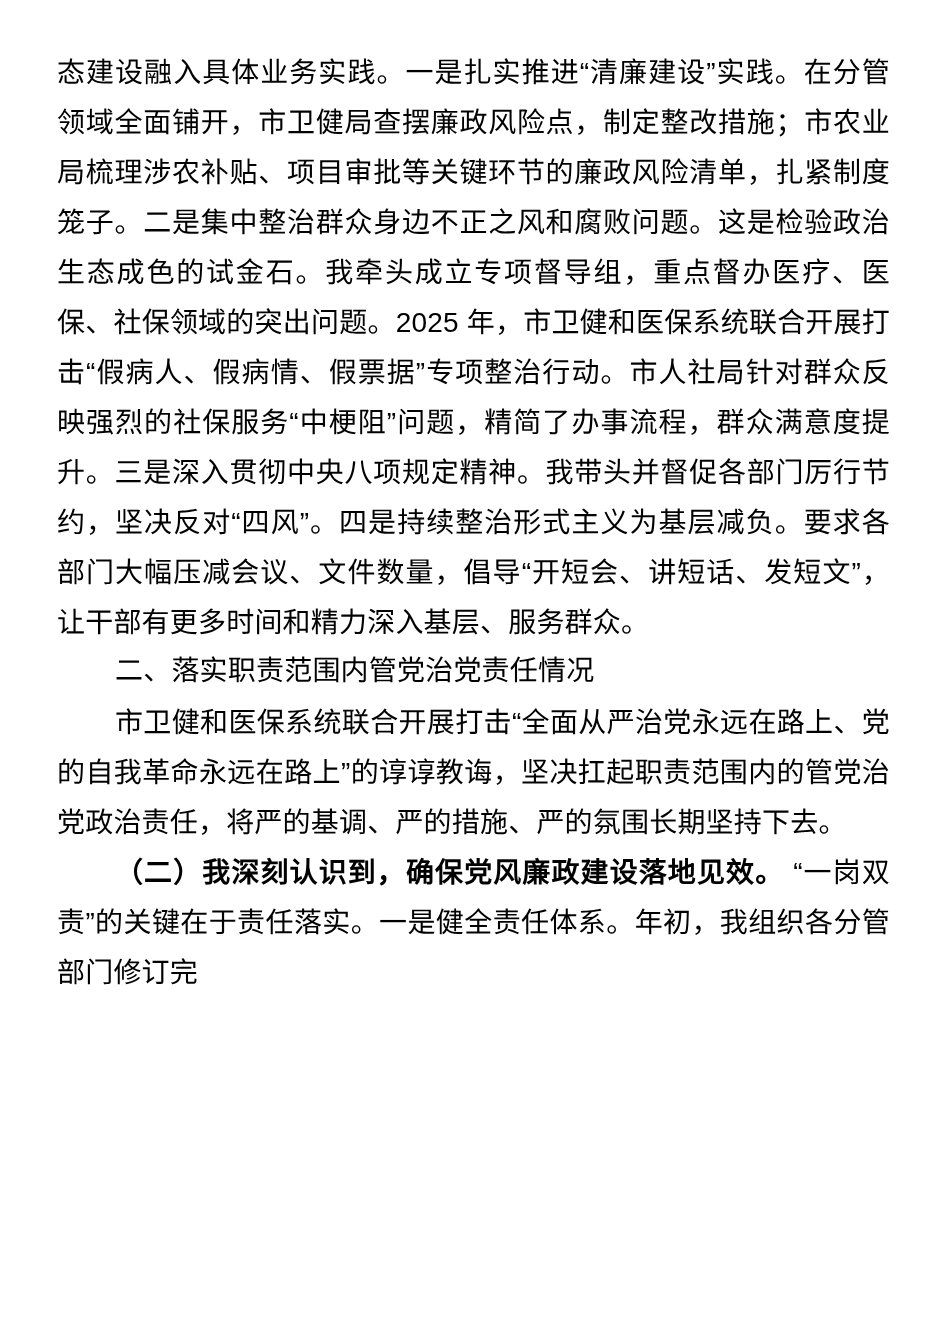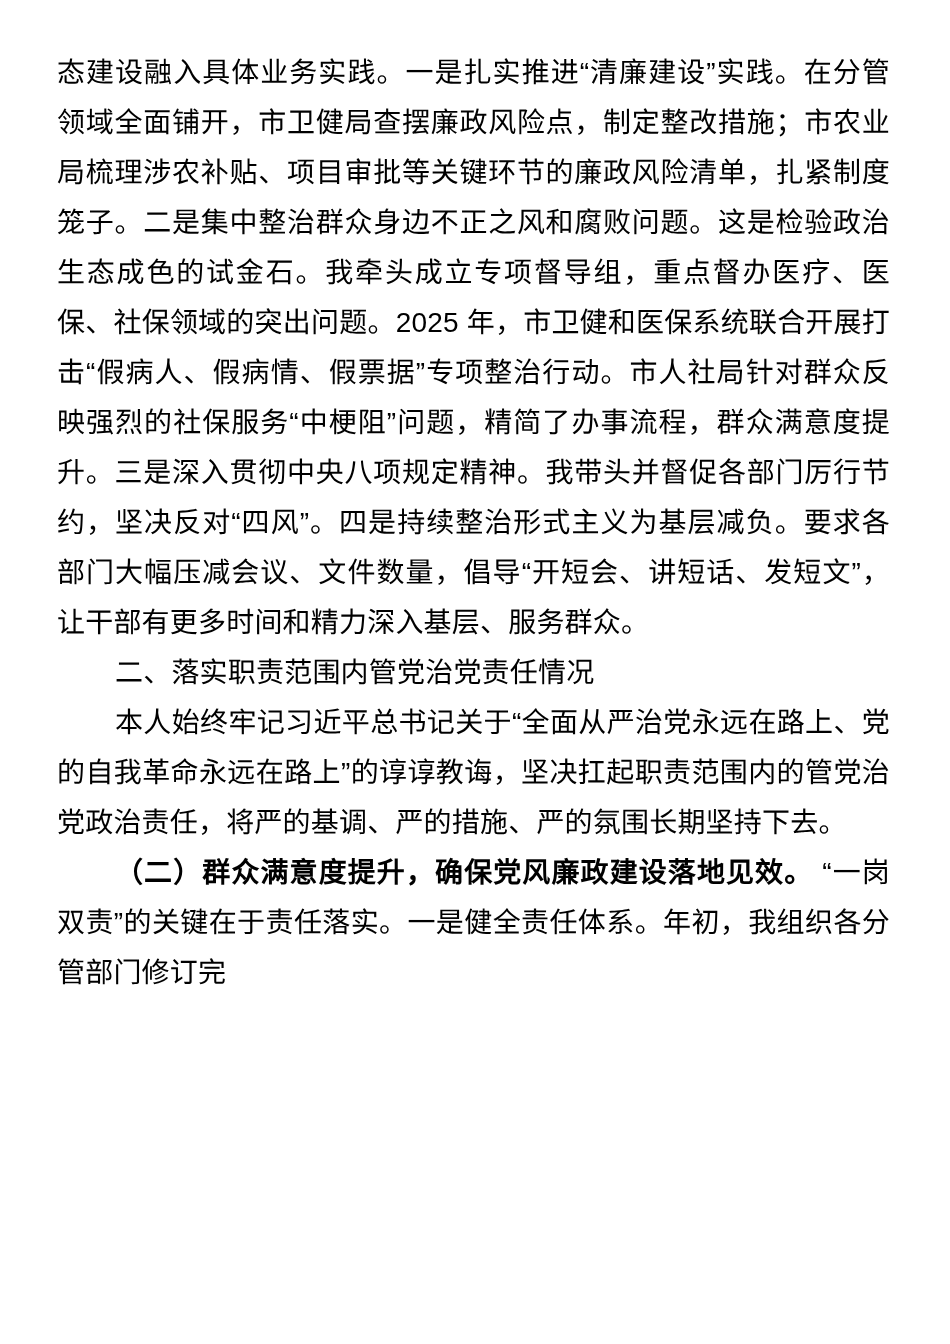--- a/index.html
+++ b/index.html
@@ -37,40 +37,41 @@
     text-justify: inter-ideograph;
     text-align-last: left;
     word-break: break-all;
     white-space: normal;
   }
   p.indent {
     text-indent: 58px;
   }
   p.heading-num {
     text-indent: 58px;
+    font-family: Liberation Mono, monospace;
   }
   .bold-lead {
     font-weight: bold;
   }
   .sp {
     display: inline-block;
     width: 0.32em;
   }
 </style>
 </head>
 <body>
 
 <div class="page">
   <div class="doc-body">
 
     <p class="para">态建设融入具体业务实践。一是扎实推进“清廉建设”实践。在分管领域全面铺开，市卫健局查摆廉政风险点，制定整改措施；市农业局梳理涉农补贴、项目审批等关键环节的廉政风险清单，扎紧制度笼子。二是集中整治群众身边不正之风和腐败问题。这是检验政治生态成色的试金石。我牵头成立专项督导组，重点督办医疗、医保、社保领域的突出问题。2025 年，市卫健和医保系统联合开展打击“假病人、假病情、假票据”专项整治行动。市人社局针对群众反映强烈的社保服务“中梗阻”问题，精简了办事流程，群众满意度提升。三是深入贯彻中央八项规定精神。我带头并督促各部门厉行节约，坚决反对“四风”。四是持续整治形式主义为基层减负。要求各部门大幅压减会议、文件数量，倡导“开短会、讲短话、发短文”，让干部有更多时间和精力深入基层、服务群众。</p>
 
     <p class="para heading-num">二、落实职责范围内管党治党责任情况</p>
 
-    <p class="para indent">本人始终牢记习近平总书记关于“全面从严治党永远在路上、党的自我革命永远在路上”的谆谆教诲，坚决扛起职责范围内的管党治党政治责任，将严的基调、严的措施、严的氛围长期坚持下去。</p>
+    <p class="para indent">市卫健和医保系统联合开展打击“全面从严治党永远在路上、党的自我革命永远在路上”的谆谆教诲，坚决扛起职责范围内的管党治党政治责任，将严的基调、严的措施、严的氛围长期坚持下去。</p>
 
 
     <p class="para indent">
-      <span class="bold-lead">（二）群众满意度提升，确保党风廉政建设落地见效。</span><span class="sp"></span><span>“一岗双责”的关键在于责任落实。一是健全责任体系。年初，我组织各分管部门修订完</span>
+      <span class="bold-lead">（二）我深刻认识到，确保党风廉政建设落地见效。</span><span class="sp"></span><span>“一岗双责”的关键在于责任落实。一是健全责任体系。年初，我组织各分管部门修订完</span>
     </p>
 
   </div>
 </div>
 
 </body></html>

